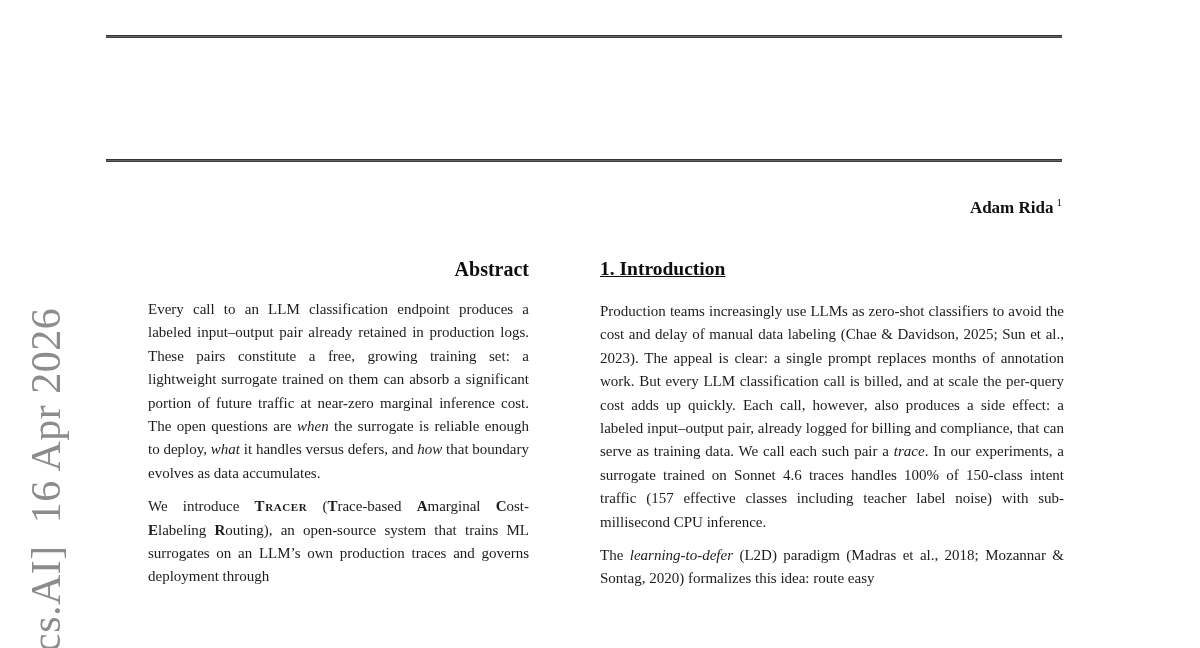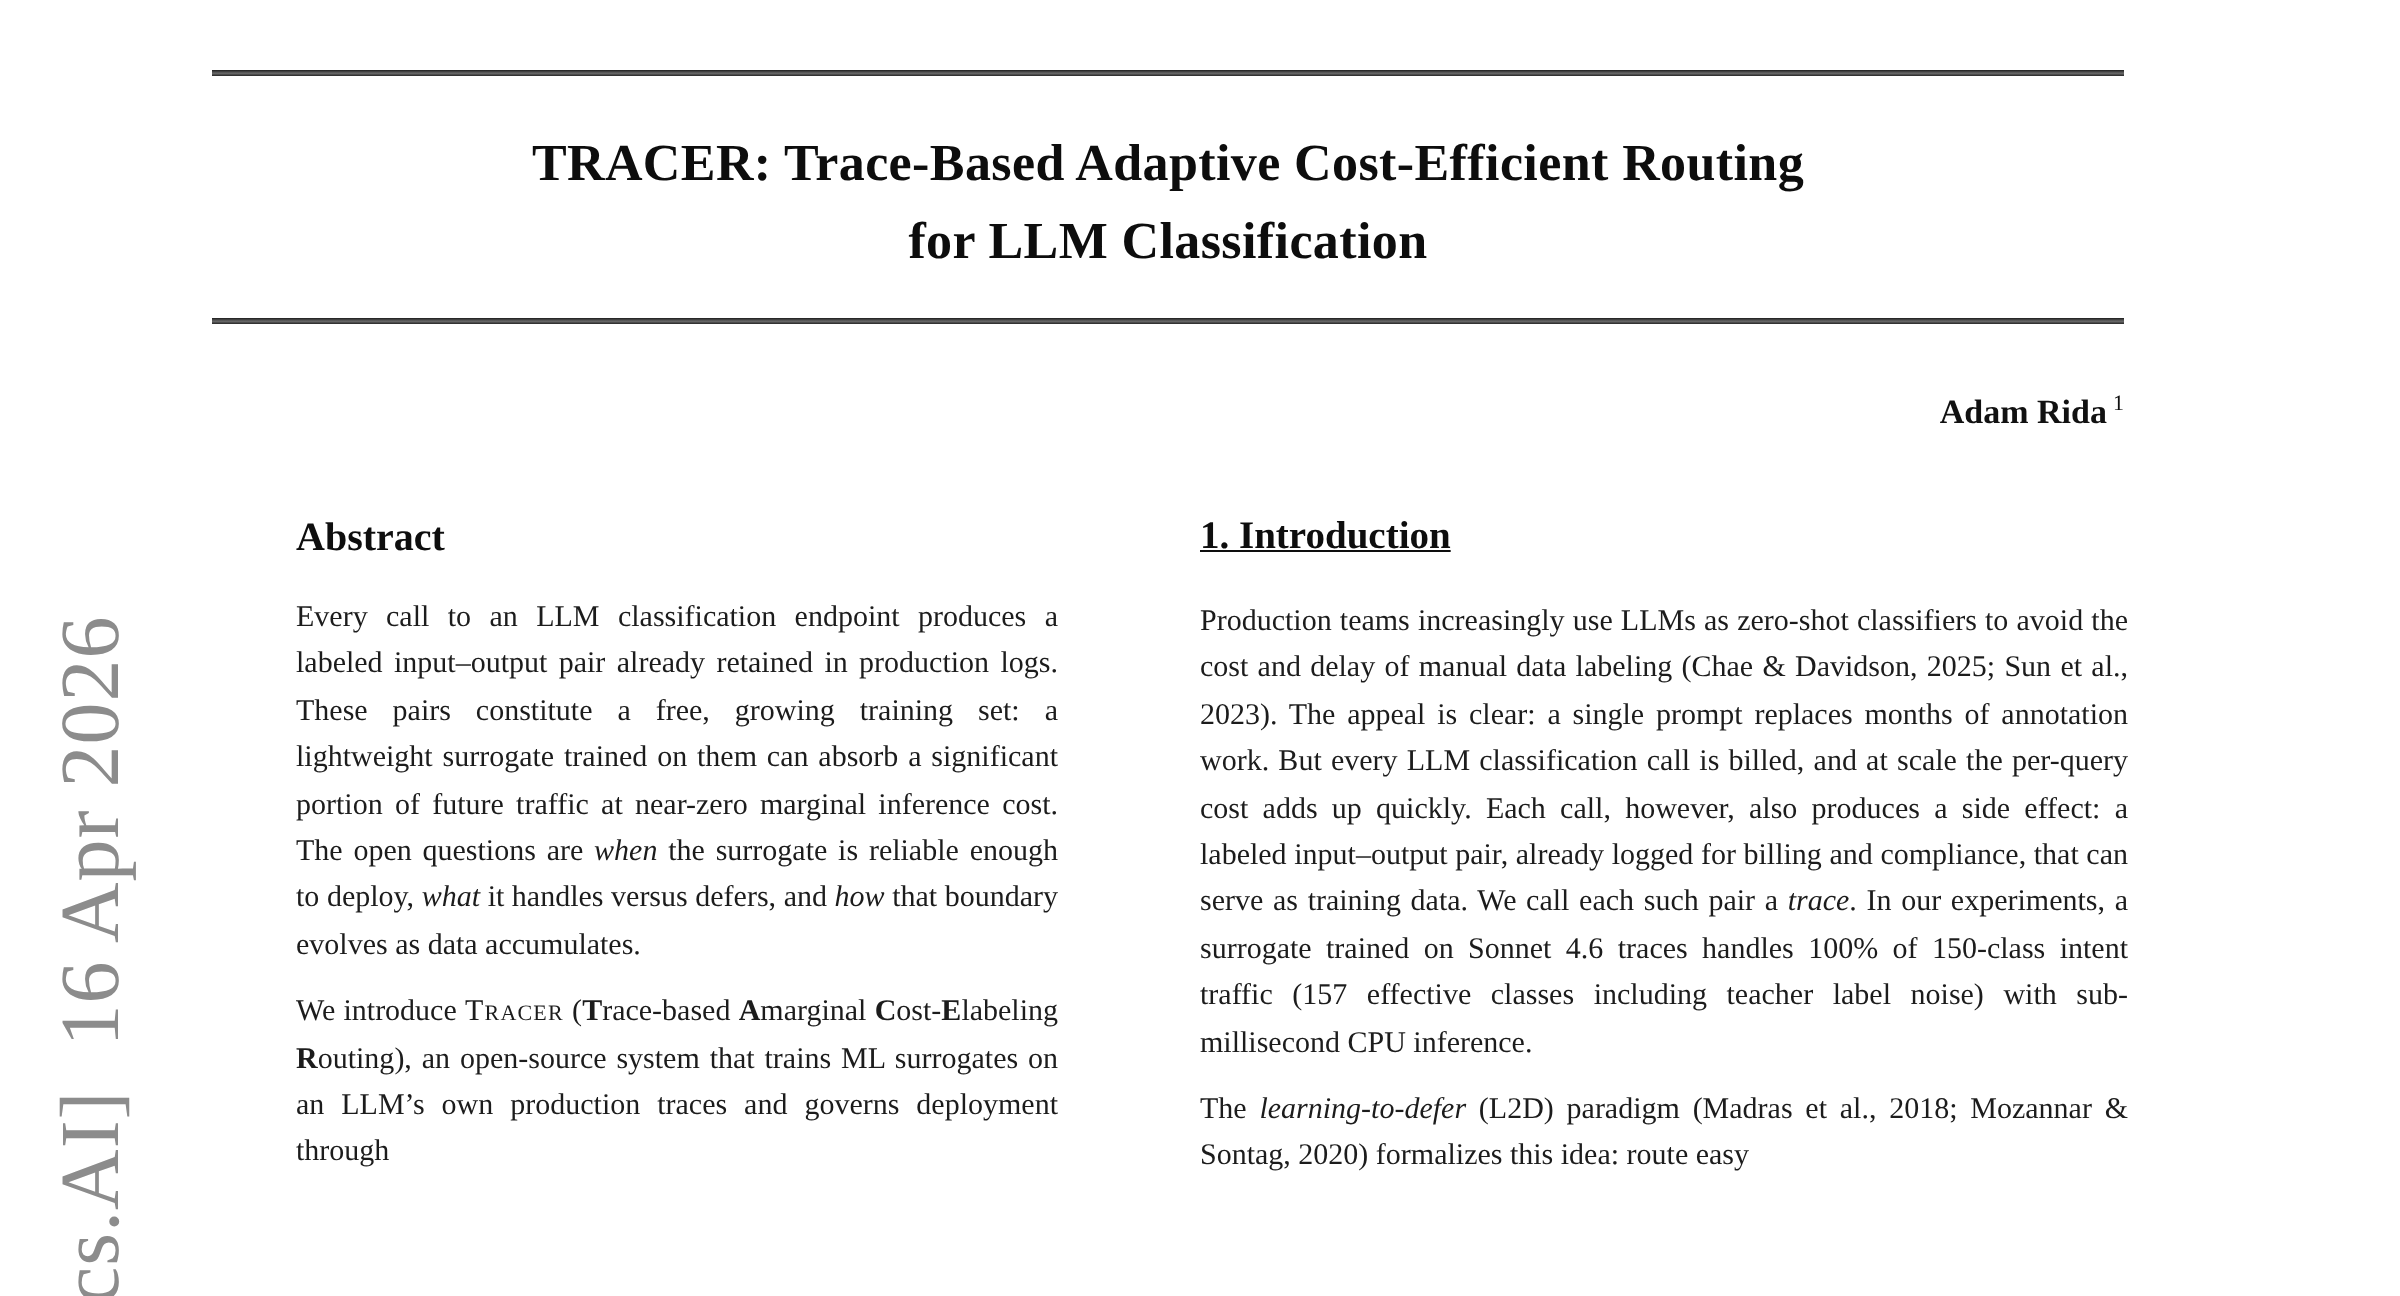--- a/index.html
+++ b/index.html
@@ -57,53 +57,49 @@
     font-size: 11px;
     margin-left: 3px;
   }
 
   .col { position: absolute; top: 256px; }
   .col-left  { left: 148px; width: 381px; }
   .col-right { left: 600px; width: 464px; }
 
   .abs-heading {
     margin: 0 0 16px 0;
-    text-align: left;
+    text-align: right;
     font-size: 20px; line-height: 26px;
     font-weight: bold; color: #0e0e0e;
   }
   .sec-heading {
     margin: 0 0 18px 0;
     text-align: left;
     font-size: 19.5px; line-height: 26px;
     font-weight: bold; color: #0e0e0e; text-decoration: underline;
   }
   .col p {
     margin: 0 0 10px 0;
     font-size: 15px; line-height: 23.4px;
     text-align: justify;
     color: #1c1c1c;
   }
-  .sc { font-variant: small-caps; letter-spacing: 0.6px; }
+  .sc { font-variant: small-caps; letter-spacing: 0.6px; font-weight: bold; }
   em { font-style: italic; }
   b  { font-weight: bold; }
 </style>
 </head>
 <body>
 
 <div class="page">
 
   <div class="watermark">cs.AI]  16 Apr 2026</div>
 
   <div class="rule rule-top"></div>
 
-  <h1 class="title">
-    <span class="tl">TRACER: Trace-Based Adaptive Cost-Efficient Routing</span>
-    <span class="tl">for LLM Classification</span>
-  </h1>
 
   <div class="rule rule-bottom"></div>
 
   <div class="author">
     <span>Adam Rida</span><sup>1</sup>
   </div>
 
   <div class="col col-left">
     <h2 class="abs-heading">Abstract</h2>
 

